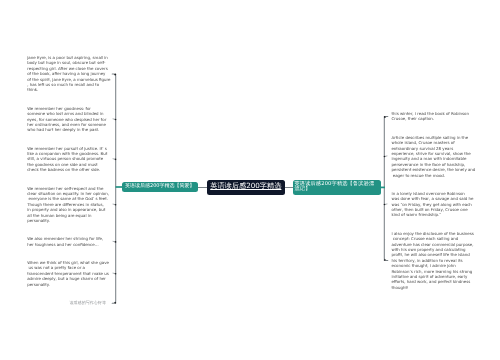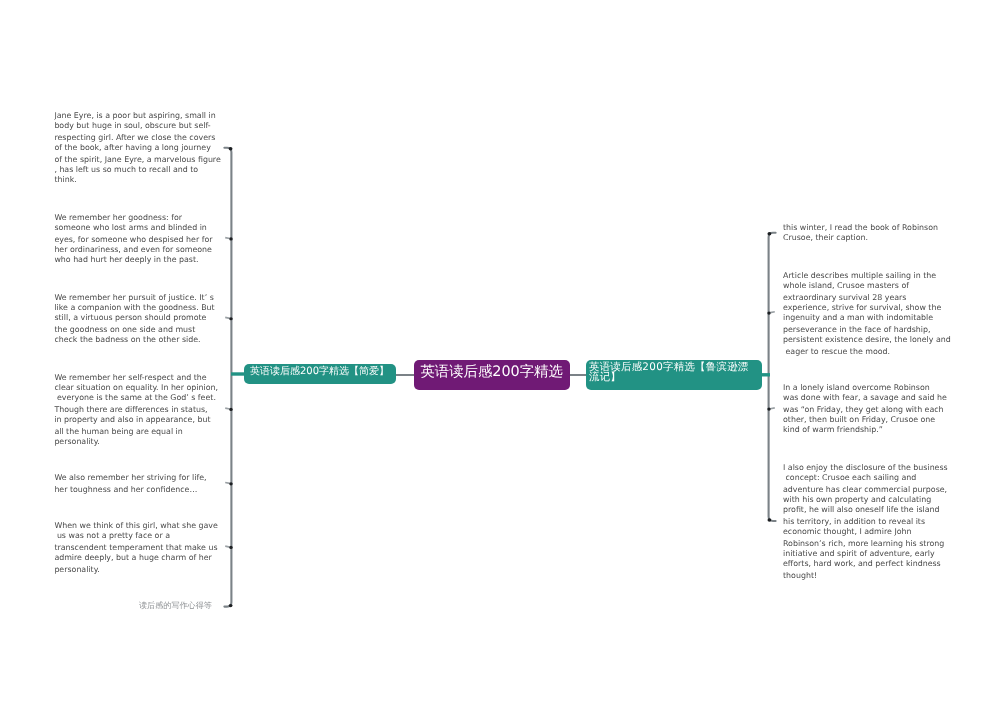--- a/index.html
+++ b/index.html
@@ -5,22 +5,22 @@
 <style>
 html,body{margin:0;padding:0;background:#ffffff;}
 body{width:500px;height:360px;overflow:hidden;position:relative;
      font-family:"DejaVu Sans",sans-serif;-webkit-font-smoothing:antialiased;text-rendering:geometricPrecision;}
 #stage{position:absolute;left:0;top:0;width:500px;height:360px;}
 #lines{position:absolute;left:0;top:0;width:500px;height:360px;}
 .txtcol{position:absolute;transform:translateZ(0);font-size:3.95px;line-height:5.4px;color:#4a4a4a;white-space:pre;}
 .txtcol .para{margin:0 0 12.9px 0;}
 .txtcol .para:last-child{margin-bottom:0;}
 .node{position:absolute;box-sizing:border-box;display:flex;align-items:center;justify-content:center;}
-#rootnode{background:#701a75;border-radius:2.5px;color:#ffffff;font-size:7.2px;line-height:8.4px;
-          padding:2.4px 3.2px 4.2px;white-space:nowrap;letter-spacing:0px;}
+#rootnode{background:#0f172a;border-radius:2.5px;color:#ffffff;font-size:7.2px;line-height:8.4px;
+          padding:2.4px 3.2px 4.2px;white-space:nowrap;letter-spacing:0px;text-decoration:underline;}
 .bnode{background:#229284;border-radius:2.5px;color:#ffffff;font-size:4.8px;line-height:5.7px;
        padding:2px 3px;}
 #bnode-left{padding-top:2.65px;padding-bottom:2.65px;font-size:5px;}
 #bnode-right{letter-spacing:0.15px;font-size:5.2px;padding:1.9px 1.5px;line-height:5.8px;}
 #wm{position:absolute;font-size:4.05px;line-height:4.6px;color:#8e9194;white-space:nowrap;transform:translateZ(0);}
 </style>
 </head>
 <body>
 
 <div id="stage">

